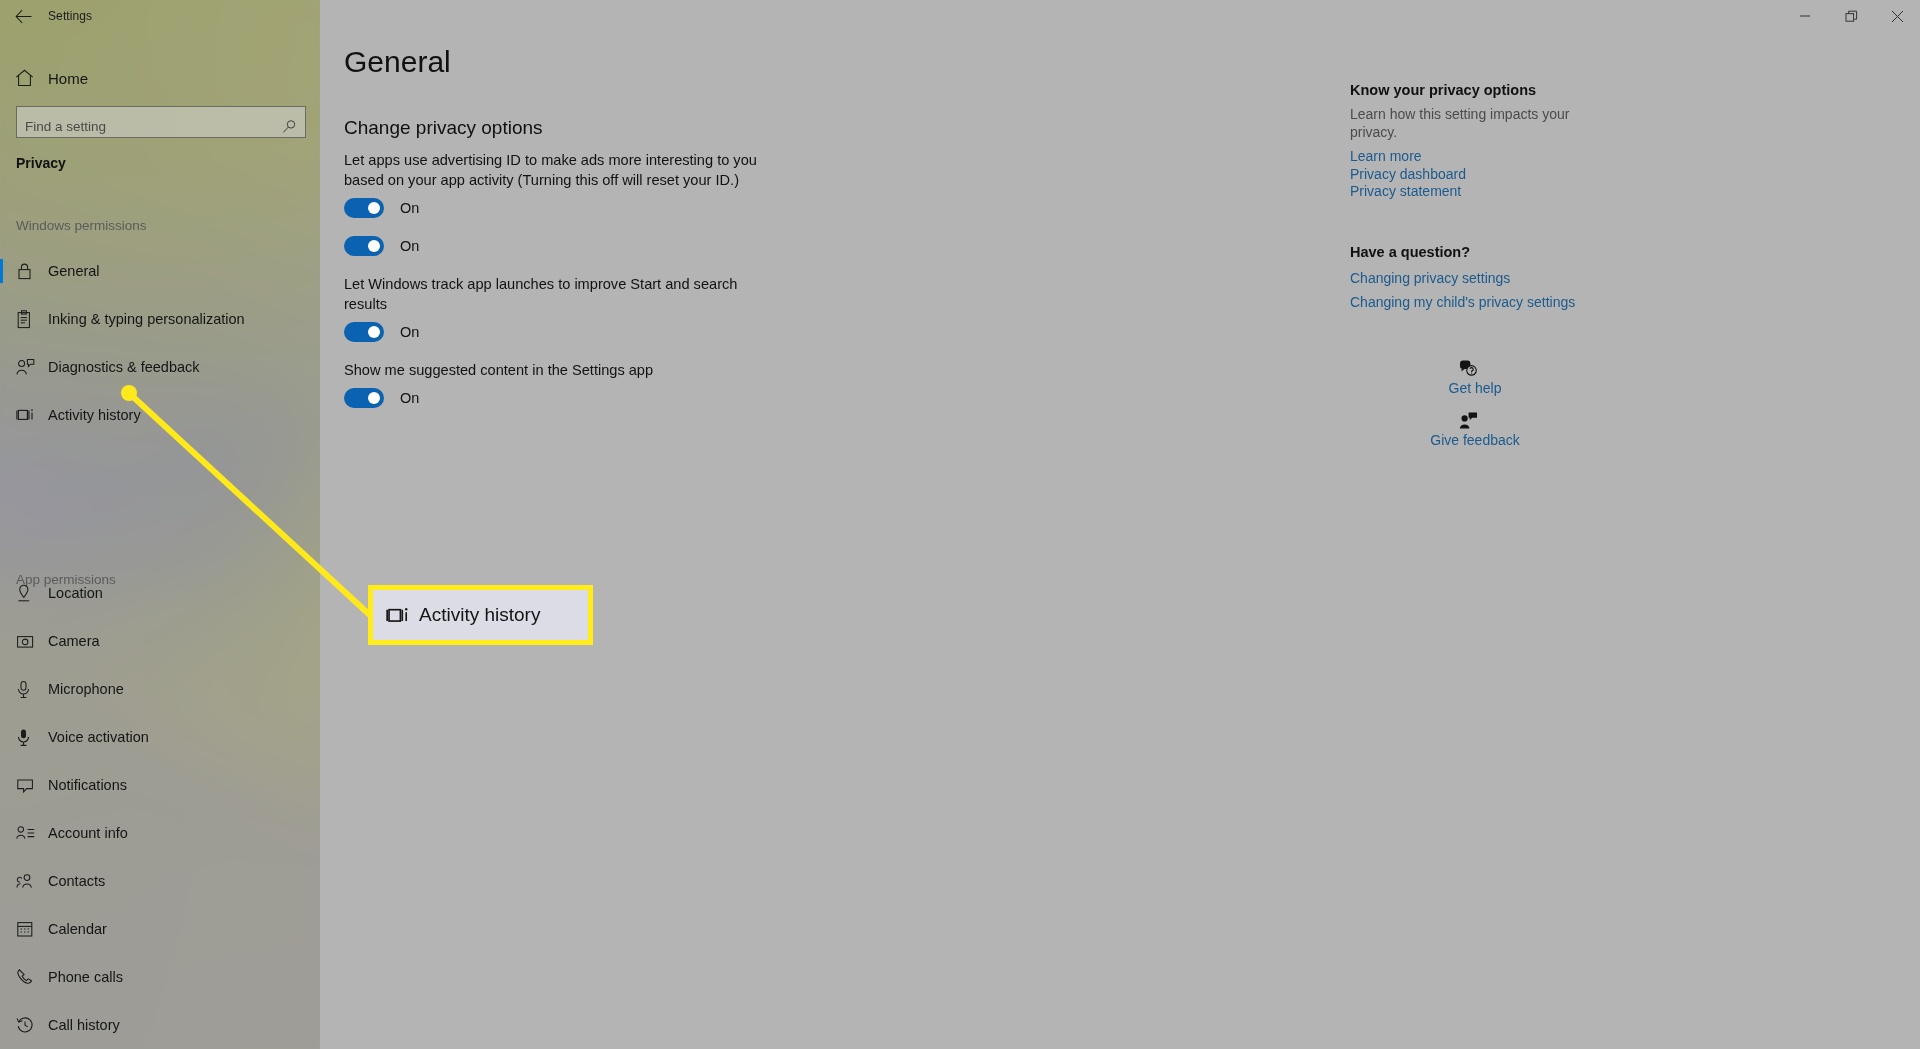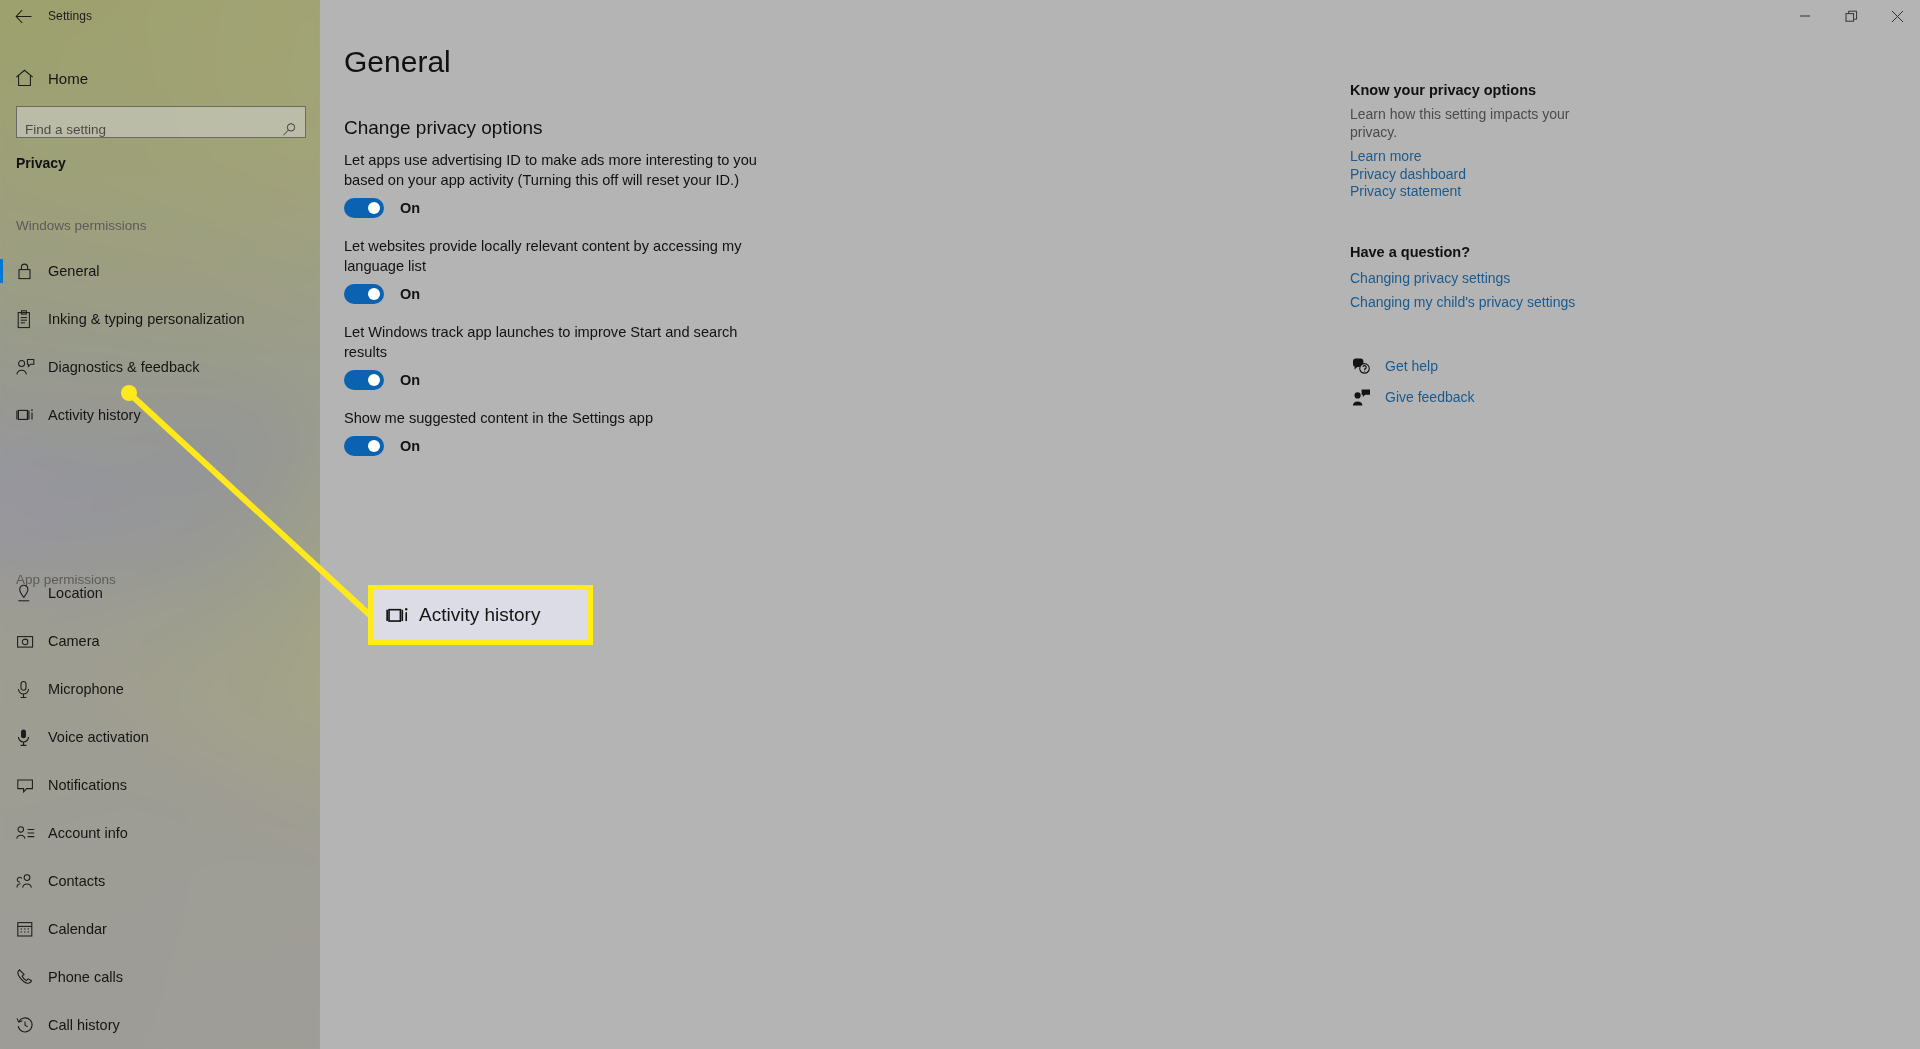--- a/index.html
+++ b/index.html
@@ -87,22 +87,22 @@
   
   .search-wrap {
     position: absolute;
     left: 16px; top: 106px;
     width: 290px; height: 32px;
   }
   .search-box {
     width: 100%; height: 100%;
     background: rgba(205,205,198,0.62);
     border: 1px solid rgba(75,75,75,0.72);
-    display: flex; align-items: flex-end;
-    padding: 0 8px;
+    display: flex; align-items: flex-start;
+    padding: 12px 8px;
   }
   .search-placeholder {
     flex: 1;
     font-size: 13.5px;
     color: #4a4a48;
   }
   .search-icon { color: #3d3d3d; display: flex; align-items: center; }
 
   
   .privacy-heading {
@@ -194,21 +194,20 @@
     position: absolute;
     width: 12px; height: 12px;
     border-radius: 50%;
     background: #ffffff;
     top: 4px; right: 4px;
   }
   .toggle-state {
     margin-left: 16px;
     font-size: 14.5px;
     color: #121212;
-    font-weight: bold;
   }
 
   
   .right-panel {
     position: absolute;
     left: 1030px; top: 82px;
     width: 250px;
   }
   .rp-heading {
     font-size: 14.5px;
@@ -230,20 +229,21 @@
     text-decoration: none;
     margin-bottom: 1px;
   }
   .rp-section-2 { margin-top: 44px; }
   .rp-section-2 .rp-link { line-height: 23px; }
   .rp-section-3 { margin-top: 44px; }
   .rp-action {
     display: flex;
     align-items: center;
     margin-bottom: 14px;
+    flex-direction: column;
   }
   .rp-action-icon {
     width: 22px;
     flex: 0 0 22px;
     display: flex; align-items: center; justify-content: center;
     color: #131313;
     margin-right: 13px;
   }
   .rp-action-label {
     font-size: 14px;
@@ -523,21 +523,20 @@
         <div class="option-text">Let apps use advertising ID to make ads more interesting to you based on your app activity (Turning this off will reset your ID.)</div>
         <div class="toggle-row">
           <div class="toggle">
             <div class="knob"></div>
           </div>
           <div class="toggle-state">On</div>
         </div>
       </div>
 
       <div class="option">
-        <div class="option-text">Let websites provide locally relevant content by accessing my language list</div>
         <div class="toggle-row">
           <div class="toggle">
             <div class="knob"></div>
           </div>
           <div class="toggle-state">On</div>
         </div>
       </div>
 
       <div class="option">
         <div class="option-text">Let Windows track app launches to improve Start and search results</div>

